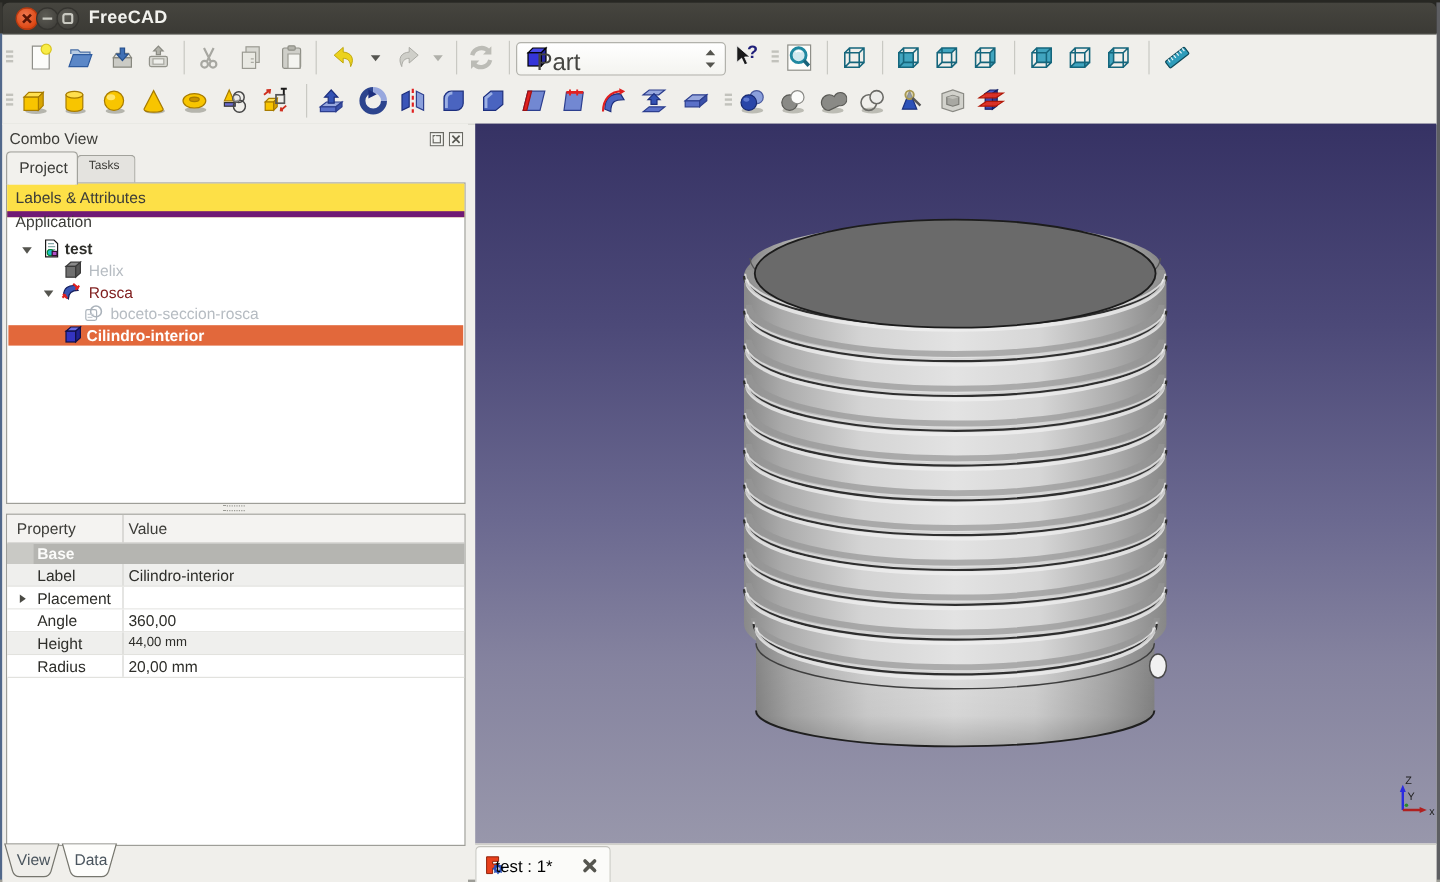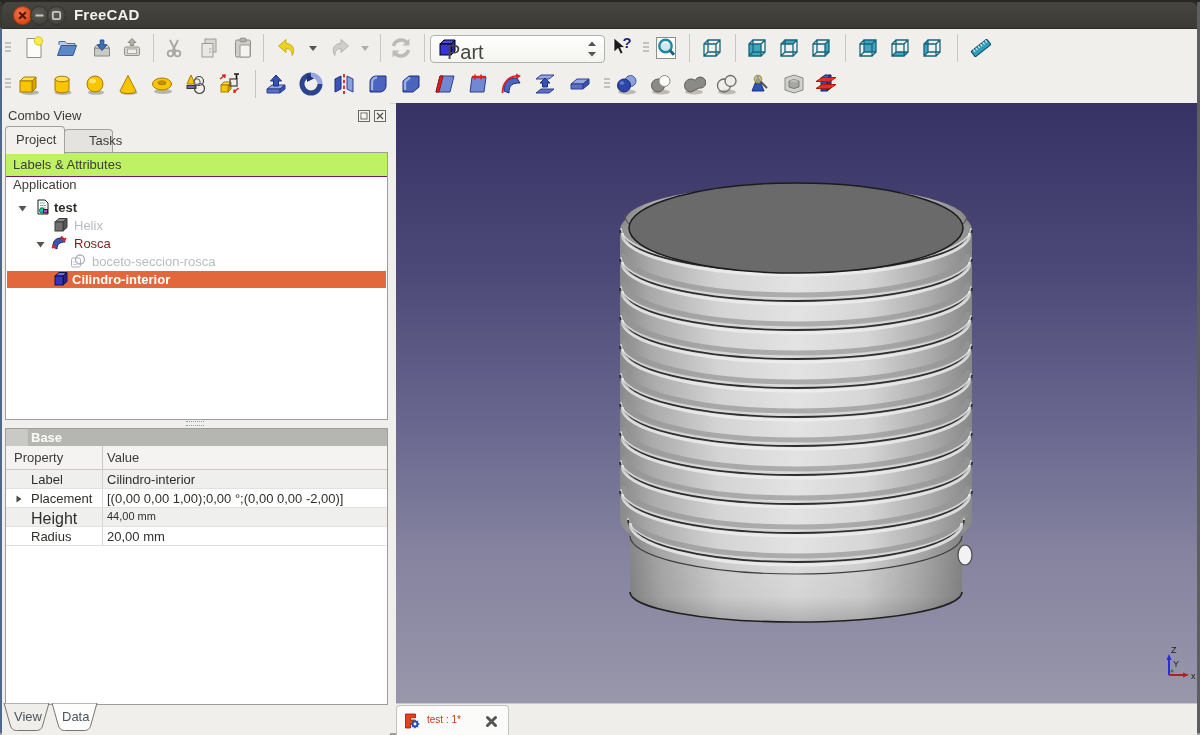--- a/index.html
+++ b/index.html
@@ -277,24 +277,24 @@
     <path d="M3 5 h4 M5 3 v4" stroke="#f4f4f0"></path>
   </svg>
 <svg class="abs" style="left:374px;top:110px" width="12" height="12" viewBox="0 0 12 12">
     <rect x="0.5" y="0.5" width="11" height="11" fill="#f4f4f0" stroke="#6a6a64"></rect>
     <path d="M3 3 L9 9 M9 3 L3 9" stroke="#55554f" stroke-width="1.4"></path>
   </svg>
 <div class="abs" style="left:5px;top:126px;width:58px;height:27px;background:#f2f1ed;border:1px solid #a2a29c;border-bottom:none;border-top-left-radius:4px;border-top-right-radius:4px;z-index:3">
     <div style="margin:5px 0 0 10px;font-size:13px;color:#3c3c38">Project</div>
   </div>
 <div class="abs" style="left:64px;top:129px;width:47px;height:24px;background:#e4e3df;border:1px solid #a2a29c;border-bottom:none;border-top-left-radius:4px;border-top-right-radius:4px">
-    <div style="margin:3px 0 0 24px;font-size:13px;color:#3c3c38">Tasks</div>
+    <div style="margin:3px 0 0 9px;font-size:10px;color:#3c3c38">Tasks</div>
   </div>
 <div class="abs" style="left:5px;top:152px;width:381px;height:266px;background:#fff;border:1px solid #9e9e98;z-index:2">
-    <div style="height:23px;background:#bef264;border-bottom:1px solid #701a75">
+    <div style="height:23px;background:#fde047;border-bottom:5px solid #701a75">
       <div style="padding:4px 0 0 7px;font-size:13px;color:#3c3c38">Labels &amp; Attributes</div>
     </div>
     <div style="position:absolute;left:7px;top:24px;font-size:13px;color:#3c3c38">Application</div>
     <svg class="abs" style="left:12px;top:51px" width="9" height="9" viewBox="0 0 9 9">
       <path d="M0.5 2 H8.5 L4.5 7.5 Z" fill="#55554f"></path>
     </svg>
     <svg class="abs" style="left:29px;top:46px" width="16" height="16" viewBox="0 0 16 16">
       <path d="M3 1 H10 L13 4 V15 H3 Z" fill="#fff" stroke="#1a1a1a"></path>
       <path d="M5 4 H10 M5 6.5 H11 M5 9 H11" stroke="#8aa" stroke-width="1"></path>
       <circle cx="7" cy="11.5" r="2.6" fill="#18c0c8" stroke="#083"></circle>
@@ -325,44 +325,48 @@
     <div class="abs" style="left:1px;top:118px;width:379px;height:17px;background:#e2683b"></div>
     <svg class="abs" style="left:47px;top:118px" width="16" height="16" viewBox="0 0 16 16">
       <polygon points="2,5 6,1.5 14,1.5 10,5" fill="#6a6ae0" stroke="#10104a"></polygon>
       <polygon points="10,5 14,1.5 14,10.5 10,14" fill="#222290" stroke="#10104a"></polygon>
       <rect x="2" y="5" width="8" height="9" fill="#3434c0" stroke="#10104a"></rect>
     </svg>
     <div class="abs" style="left:66px;top:119px;font-size:13px;font-weight:bold;color:#fff">Cilindro-interior</div>
   </div>
 <div class="abs" style="left:186px;top:421px;width:18px;height:3px;border-top:1px dotted #9a9a94;border-bottom:1px dotted #9a9a94"></div>
 <div class="abs" style="left:5px;top:428px;width:381px;height:275px;background:#fff;border:1px solid #9e9e98;overflow:hidden">
-    <div style="height:17px;background:#b5b5b1;position:relative">
-      <div class="abs" style="left:0;top:0;width:22px;height:17px;background:#c9c9c5"></div>
-      <div class="abs" style="left:25px;top:1px;font-size:13px;font-weight:bold;color:#fbfbf9">Base</div>
-    </div>
     <div style="height:23px;background:#f4f3f1;border-bottom:1px solid #c9c9c3;position:relative">
       <div class="abs" style="left:8px;top:4px;font-size:13px;color:#3c3c38">Property</div>
       <div class="abs" style="left:96px;top:0;width:1px;height:23px;background:#c9c9c3"></div>
       <div class="abs" style="left:101px;top:4px;font-size:13px;color:#3c3c38">Value</div>
+    </div>
+    <div style="height:17px;background:#b5b5b1;position:relative">
+      <div class="abs" style="left:0;top:0;width:22px;height:17px;background:#c9c9c5"></div>
+      <div class="abs" style="left:25px;top:1px;font-size:13px;font-weight:bold;color:#fbfbf9">Base</div>
     </div>
     <div style="height:18px;background:#efefed;border-bottom:1px solid #e2e2de;position:relative">
       <div class="abs" style="left:25px;top:2px;font-size:13px;color:#2e2e2a">Label</div>
       <div class="abs" style="left:96px;top:0;width:1px;height:18px;background:#d5d5d1"></div>
       <div class="abs" style="left:101px;top:2px;font-size:13px;color:#2e2e2a">Cilindro-interior</div>
     </div>
     <div style="height:18px;background:#fff;border-bottom:1px solid #e2e2de;position:relative">
       <svg class="abs" style="left:9px;top:6px" width="8" height="8" viewBox="0 0 8 8">
         <path d="M1.5 0.5 L6.5 4 L1.5 7.5 Z" fill="#4a4a44"></path>
       </svg>
       <div class="abs" style="left:25px;top:2px;font-size:13px;color:#2e2e2a">Placement</div>
       <div class="abs" style="left:96px;top:0;width:1px;height:18px;background:#d5d5d1"></div>
-      <div class="abs" style="left:101px;top:2px;font-size:13px;color:#2e2e2a">[(0,00 0,00 1,00);0,00 °;(0,00 0,00 -2,00)]</div>
+    </div>
+    <div style="height:18px;background:#fff;border-bottom:1px solid #e2e2de;position:relative">
+      <div class="abs" style="left:25px;top:2px;font-size:13px;color:#2e2e2a">Angle</div>
+      <div class="abs" style="left:96px;top:0;width:1px;height:18px;background:#d5d5d1"></div>
+      <div class="abs" style="left:101px;top:2px;font-size:13px;color:#2e2e2a">360,00</div>
     </div>
     <div style="height:18px;background:#efefed;border-bottom:1px solid #e2e2de;position:relative">
-      <div class="abs" style="left:25px;top:2px;font-size:16px;color:#2e2e2a">Height</div>
+      <div class="abs" style="left:25px;top:2px;font-size:13px;color:#2e2e2a">Height</div>
       <div class="abs" style="left:96px;top:0;width:1px;height:18px;background:#d5d5d1"></div>
       <div class="abs" style="left:101px;top:2px;font-size:11px;color:#2e2e2a">44,00 mm</div>
     </div>
     <div style="height:18px;background:#fff;border-bottom:1px solid #e2e2de;position:relative">
       <div class="abs" style="left:25px;top:2px;font-size:13px;color:#2e2e2a">Radius</div>
       <div class="abs" style="left:96px;top:0;width:1px;height:18px;background:#d5d5d1"></div>
       <div class="abs" style="left:101px;top:2px;font-size:13px;color:#2e2e2a">20,00 mm</div>
     </div>
   </div>
 <svg class="abs" style="left:2px;top:703px" width="130" height="32" viewBox="0 0 130 32">
@@ -468,16 +472,16 @@
 <div class="abs" style="left:396px;top:703px;width:801px;height:32px;background:#efeeea;border-top:1px solid #c9c9c3"></div>
 <div class="abs" style="left:396px;top:705px;width:111px;height:30px;background:#fbfbf9;border:1px solid #c3c3bd;border-bottom:none;border-top-left-radius:4px;border-top-right-radius:4px">
     <svg class="abs" style="left:7px;top:7px" width="16" height="16" viewBox="0 0 16 16">
       <path d="M1.5 1 H11.5 V4.8 H6.5 V7 H10.5 V10.5 H6.5 V15 H1.5 Z" fill="#e8401c" stroke="#8c1c04" stroke-width="0.8"></path>
       <g fill="#2a50b8">
         <circle cx="11" cy="11" r="3.4"></circle>
         <path d="M11 6.2 L12.2 8 L9.8 8 Z M11 15.8 L12.2 14 L9.8 14 Z M6.2 11 L8 9.8 L8 12.2 Z M15.8 11 L14 9.8 L14 12.2 Z M7.6 7.6 L9.7 8.2 L8.2 9.7 Z M14.4 14.4 L12.3 13.8 L13.8 12.3 Z M14.4 7.6 L13.8 9.7 L12.3 8.2 Z M7.6 14.4 L8.2 12.3 L9.7 13.8 Z"></path>
       </g>
       <circle cx="11" cy="11" r="1.4" fill="#fff"></circle>
     </svg>
-    <div class="abs" style="left:30px;top:8px;font-size:10px;color:#c2410c">test : 1*</div>
+    <div class="abs" style="left:16px;top:8px;font-size:14px;color:#000000">test : 1*</div>
     <svg class="abs" style="left:88px;top:9px" width="13" height="13" viewBox="0 0 13 13">
       <path d="M2.5 2.5 L10.5 10.5 M10.5 2.5 L2.5 10.5" stroke="#55554f" stroke-width="3" stroke-linecap="round"></path>
     </svg>
   </div>
 </body></html>

